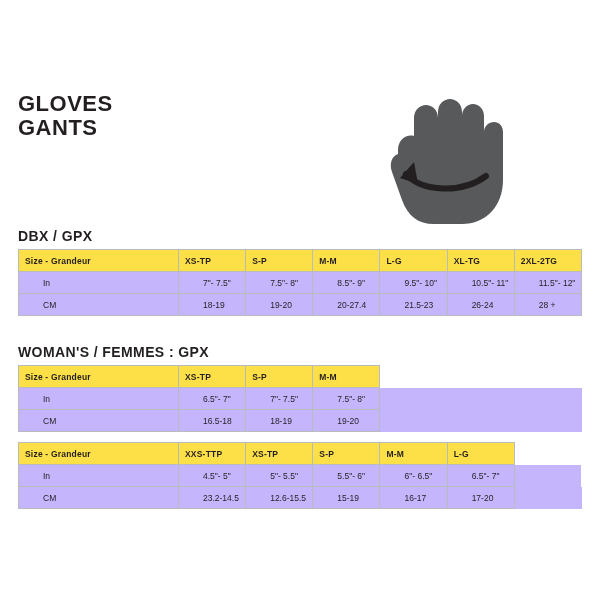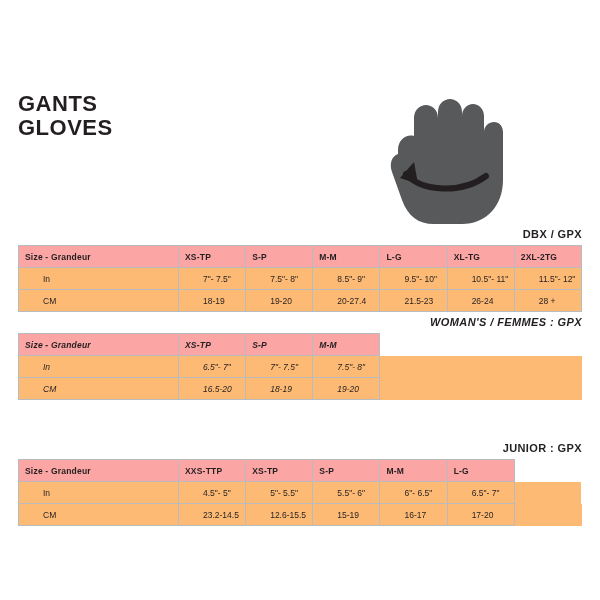--- a/index.html
+++ b/index.html
@@ -45,79 +45,78 @@
     height: 150px;
   }
 
   
   .section {
     position: absolute;
     left: 18px;
     width: 564px;
   }
   .section.s1 { top: 228px; }
-  .section.s2 { top: 316px; font-style: italic; }
+  .section.s2 { top: 344px; }
   .section.s3 { top: 442px; }
 
   .section-label {
-    font-size: 11px;
+    font-size: 14px;
     font-weight: bold;
     letter-spacing: 0.4px;
     margin-bottom: 5px;
     color: #231f20;
-    text-align: right;
   }
 
   table.size-table {
     border-collapse: collapse;
     width: 100%;
     table-layout: fixed;
   }
   table.size-table td,
   table.size-table th {
     border: 1px solid #b9bcbe;
     height: 21px;
     font-size: 8.5px;
     padding: 0 6px;
     text-align: left;
     font-weight: normal;
     color: #231f20;
     white-space: nowrap;
     overflow: hidden;
   }
   table.size-table thead th {
-    background: #fca5a5;
+    background: #fde047;
     font-weight: bold;
     font-size: 8.5px;
     letter-spacing: 0.2px;
   }
   table.size-table thead th.first-col {
     text-align: left;
   }
   table.size-table tbody td.first-col {
     text-align: left;
   }
   table.size-table tbody tr td {
-    background: #fdba74;
+    background: #c4b5fd;
     padding-left: 24px;
   }
 
   
   col.c-first { width: 160px; }
 
   .empty-cell { background: #ffffff; }
 </style>
 </head>
 <body>
 
 <div class="page">
 
   <div class="title-block">
+    <div class="title-line">GLOVES</div>
     <div class="title-line">GANTS</div>
-    <div class="title-line">GLOVES</div>
   </div>
 
   <div class="hand-wrap">
     <svg viewBox="0 0 140 150" width="140" height="150">
       <g fill="#58595b">
 
         <path d="M28 62 C28 52 36 46 44 48 L44 30 C44 22 50 17 56 17 C62 17 68 22 68 30 L68 44
                  L68 24 C68 16 74 11 80 11 C86 11 92 16 92 24 L92 46
                  L92 28 C92 21 97 16 103 16 C109 16 114 21 114 28 L114 56
                  L114 44 C114 38 119 34 124 34 C129 34 133 38 133 44
@@ -206,33 +205,32 @@
           <td class="first-col">In</td>
           <td>6.5"- 7"</td>
           <td>7"- 7.5"</td>
           <td>7.5"- 8"</td>
           <td class="empty-cell" style="border:none"></td>
           <td class="empty-cell" style="border:none"></td>
           <td class="empty-cell" style="border:none"></td>
         </tr>
         <tr>
           <td class="first-col">CM</td>
-          <td>16.5-20</td>
+          <td>16.5-18</td>
           <td>18-19</td>
           <td>19-20</td>
           <td class="empty-cell" style="border:none"></td>
           <td class="empty-cell" style="border:none"></td>
           <td class="empty-cell" style="border:none"></td>
         </tr>
       </tbody>
     </table>
   </div>
 
   <div class="section s3">
-    <div class="section-label">JUNIOR : GPX</div>
     <table class="size-table">
       <colgroup>
         <col class="c-first">
           <col>
           <col>
           <col>
           <col>
           <col>
           <col>
       </colgroup>

